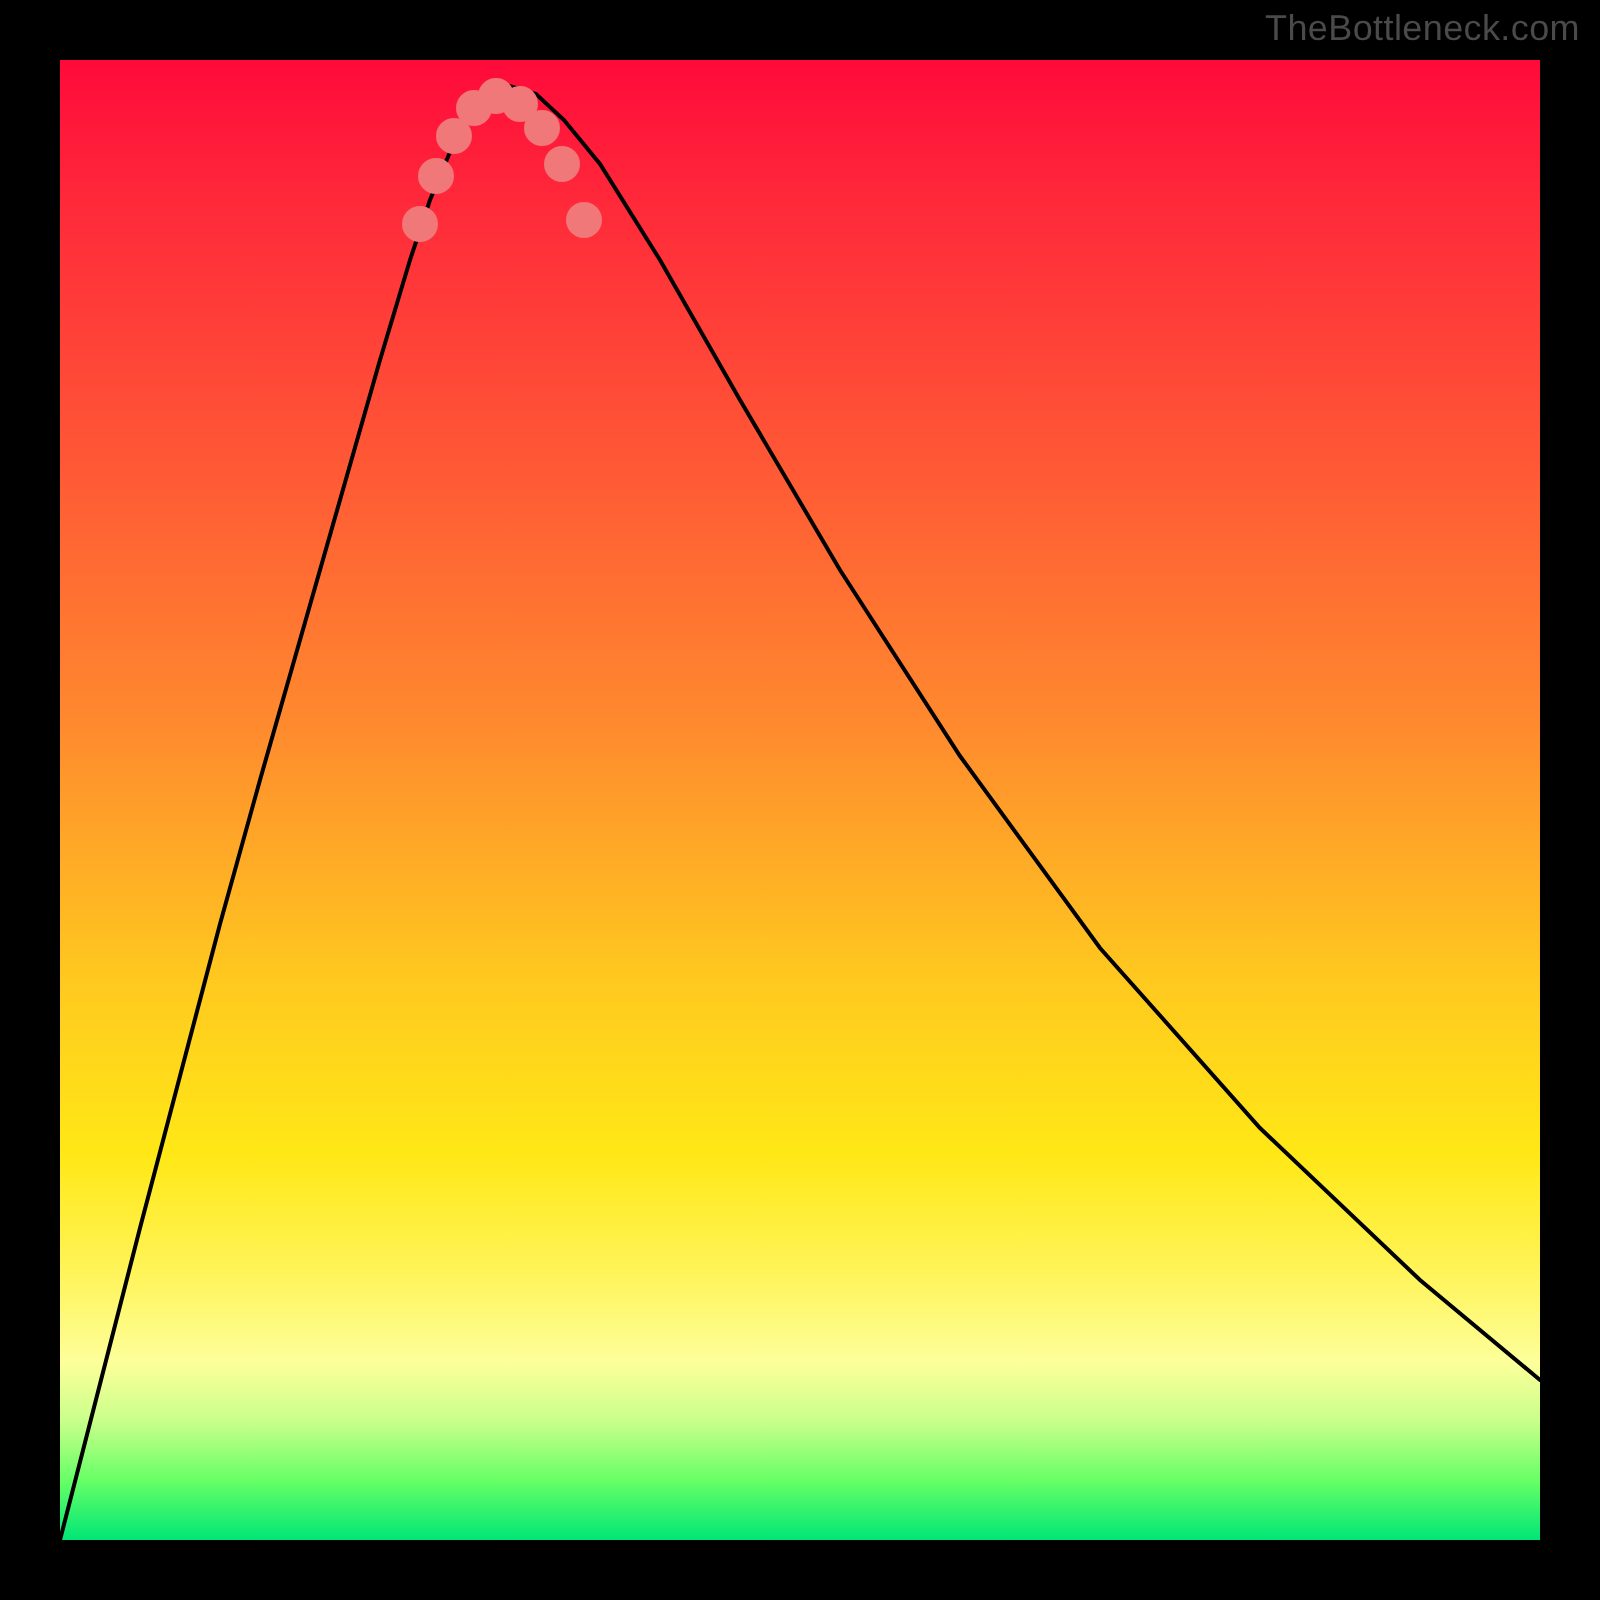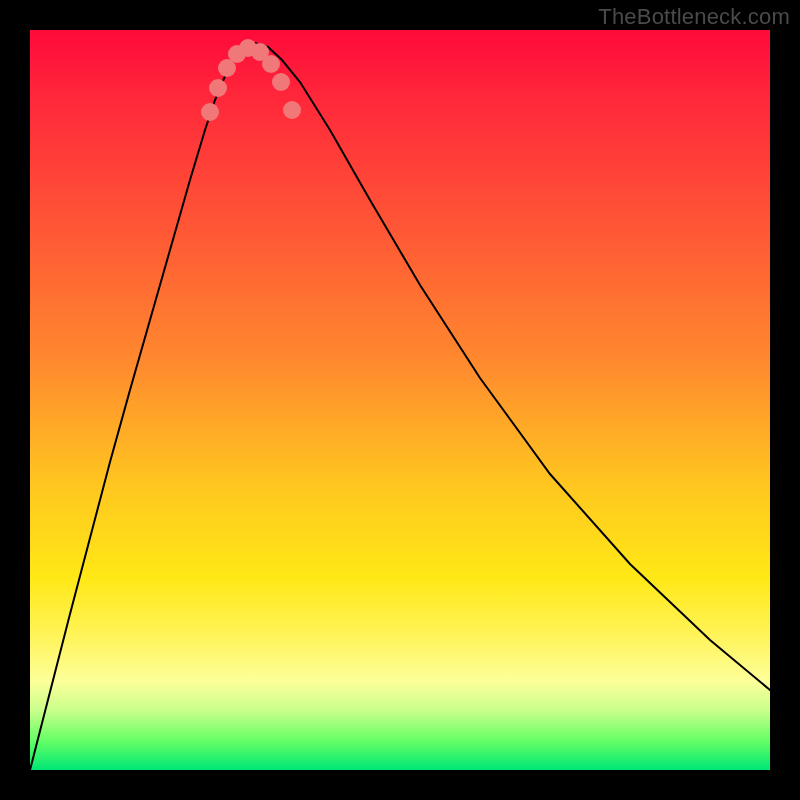--- a/index.html
+++ b/index.html
@@ -39,21 +39,21 @@
       #c8ff8a 92%,
       #66ff66 96%,
       #00e676 100%
     );
   }
   .watermark {
     position: absolute;
     top: 4px;
     right: 10px;
     color: #4a4a4a;
-    font-size: 22px;
+    font-size: 18px;
     font-weight: 500;
     letter-spacing: 0.2px;
     user-select: none;
   }
   svg.curve {
     position: absolute;
     left: 0;
     top: 0;
     width: 740px;
     height: 740px;

